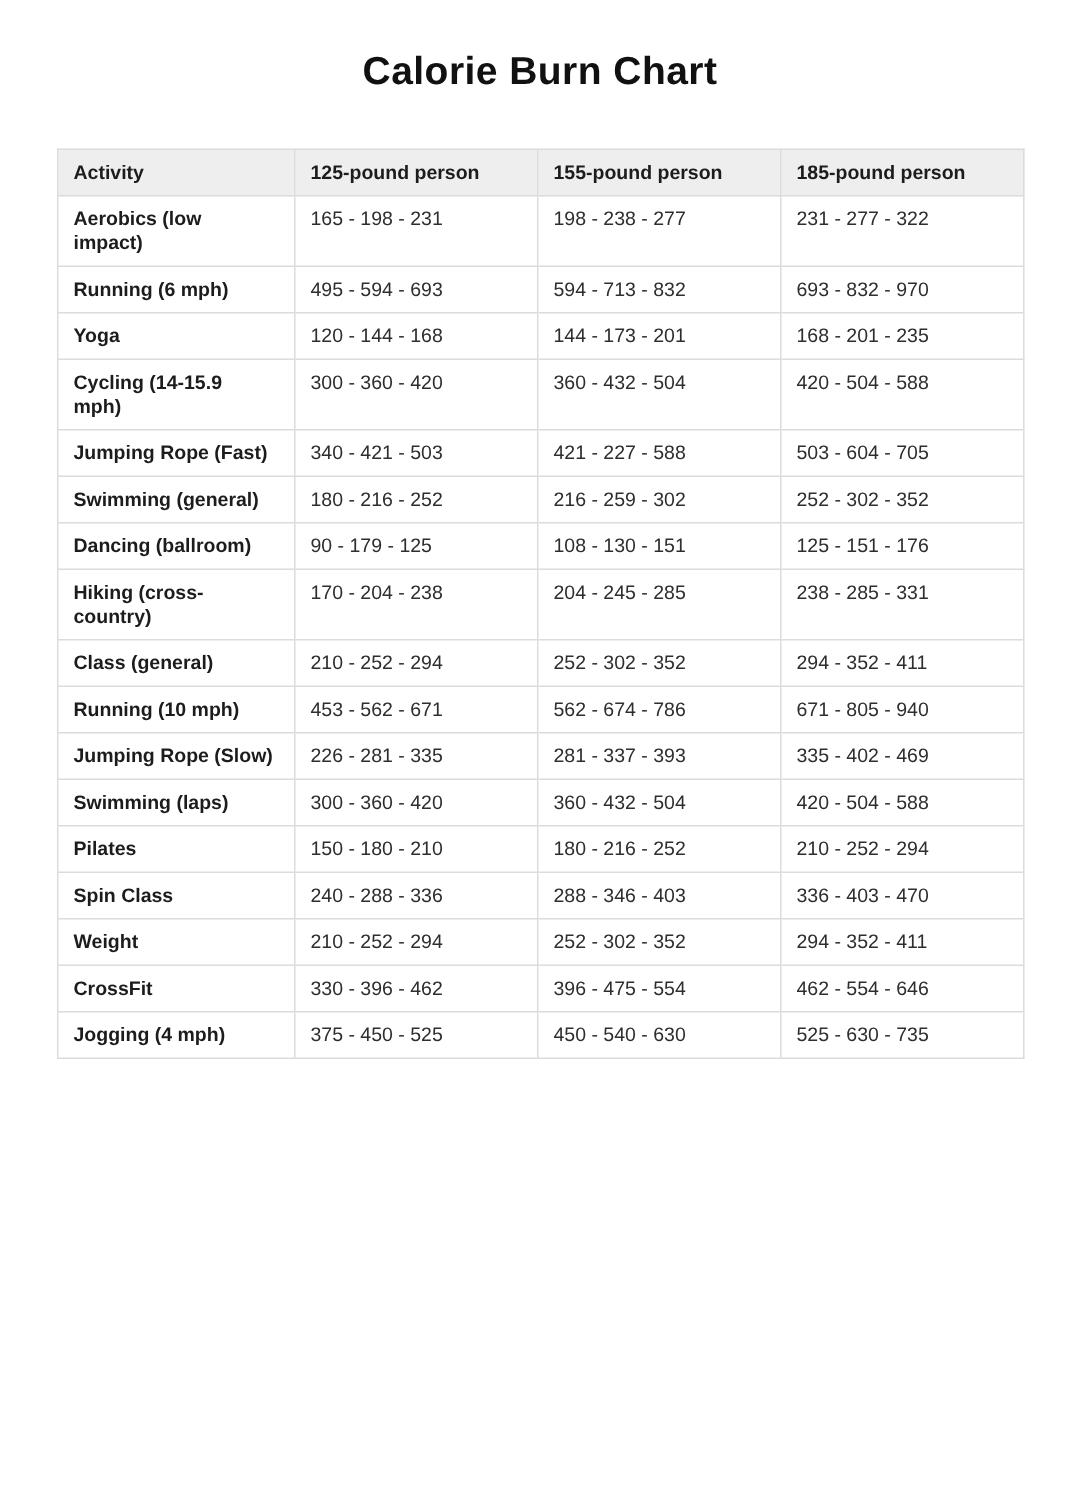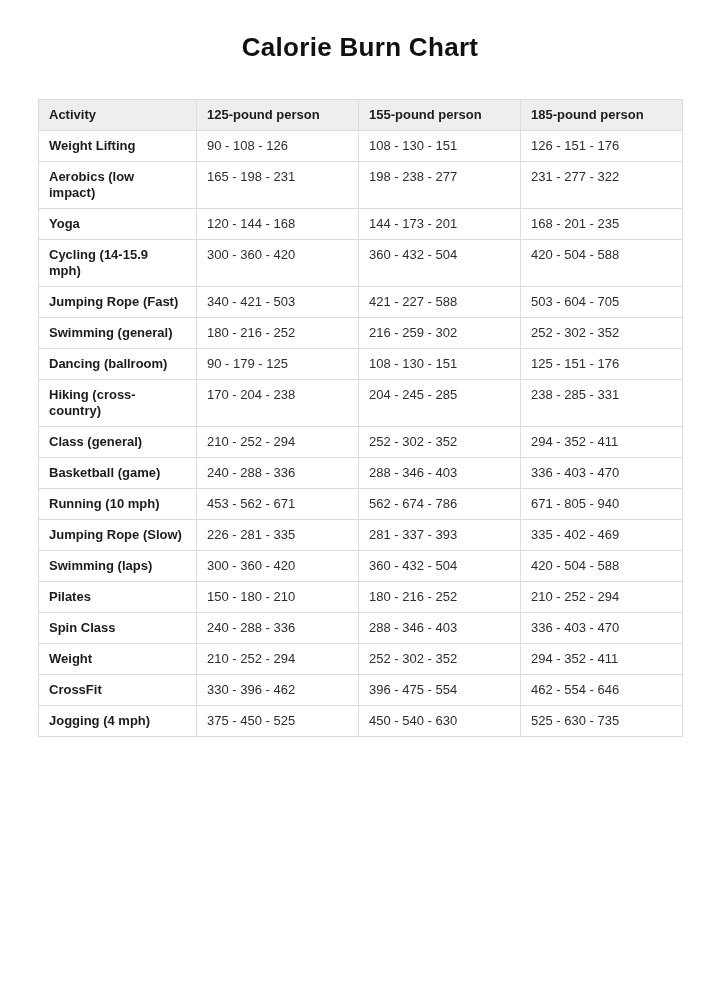--- a/index.html
+++ b/index.html
@@ -85,32 +85,32 @@
       <thead>
         <tr>
             <th>Activity</th>
             <th>125-pound person</th>
             <th>155-pound person</th>
             <th>185-pound person</th>
           </tr>
       </thead>
       <tbody>
           <tr>
-            <td class="activity">Weight Lifting</td>
-            <td class="values">90 - 108 - 126</td>
-            <td class="values">108 - 130 - 151</td>
-            <td class="values">126 - 151 - 176</td>
-          </tr>
-          <tr>
             <td class="activity">Aerobics (low impact)</td>
             <td class="values">165 - 198 - 231</td>
             <td class="values">198 - 238 - 277</td>
             <td class="values">231 - 277 - 322</td>
           </tr>
           <tr>
+            <td class="activity">Running (6 mph)</td>
+            <td class="values">495 - 594 - 693</td>
+            <td class="values">594 - 713 - 832</td>
+            <td class="values">693 - 832 - 970</td>
+          </tr>
+          <tr>
             <td class="activity">Yoga</td>
             <td class="values">120 - 144 - 168</td>
             <td class="values">144 - 173 - 201</td>
             <td class="values">168 - 201 - 235</td>
           </tr>
           <tr>
             <td class="activity">Cycling (14-15.9 mph)</td>
             <td class="values">300 - 360 - 420</td>
             <td class="values">360 - 432 - 504</td>
             <td class="values">420 - 504 - 588</td>
@@ -137,26 +137,20 @@
             <td class="activity">Hiking (cross-country)</td>
             <td class="values">170 - 204 - 238</td>
             <td class="values">204 - 245 - 285</td>
             <td class="values">238 - 285 - 331</td>
           </tr>
           <tr>
             <td class="activity">Class (general)</td>
             <td class="values">210 - 252 - 294</td>
             <td class="values">252 - 302 - 352</td>
             <td class="values">294 - 352 - 411</td>
-          </tr>
-          <tr>
-            <td class="activity">Basketball (game)</td>
-            <td class="values">240 - 288 - 336</td>
-            <td class="values">288 - 346 - 403</td>
-            <td class="values">336 - 403 - 470</td>
           </tr>
           <tr>
             <td class="activity">Running (10 mph)</td>
             <td class="values">453 - 562 - 671</td>
             <td class="values">562 - 674 - 786</td>
             <td class="values">671 - 805 - 940</td>
           </tr>
           <tr>
             <td class="activity">Jumping Rope (Slow)</td>
             <td class="values">226 - 281 - 335</td>

